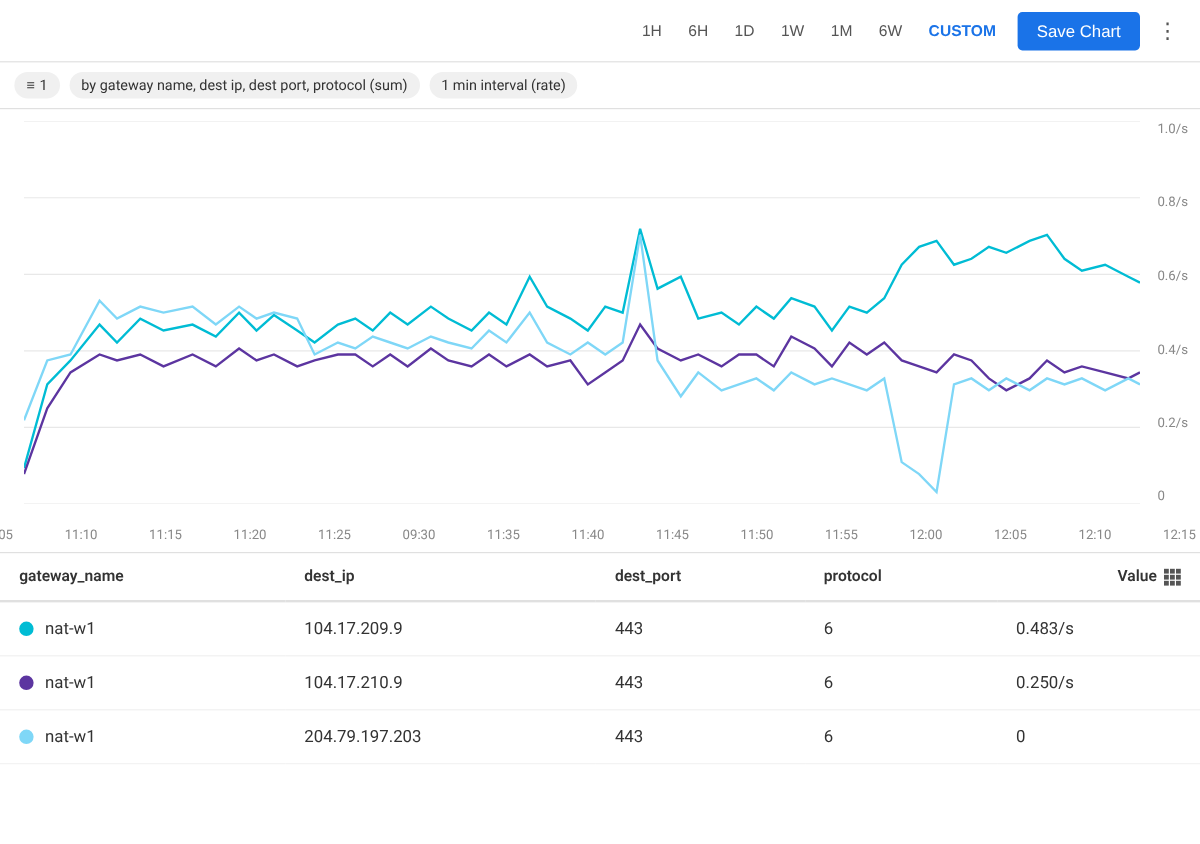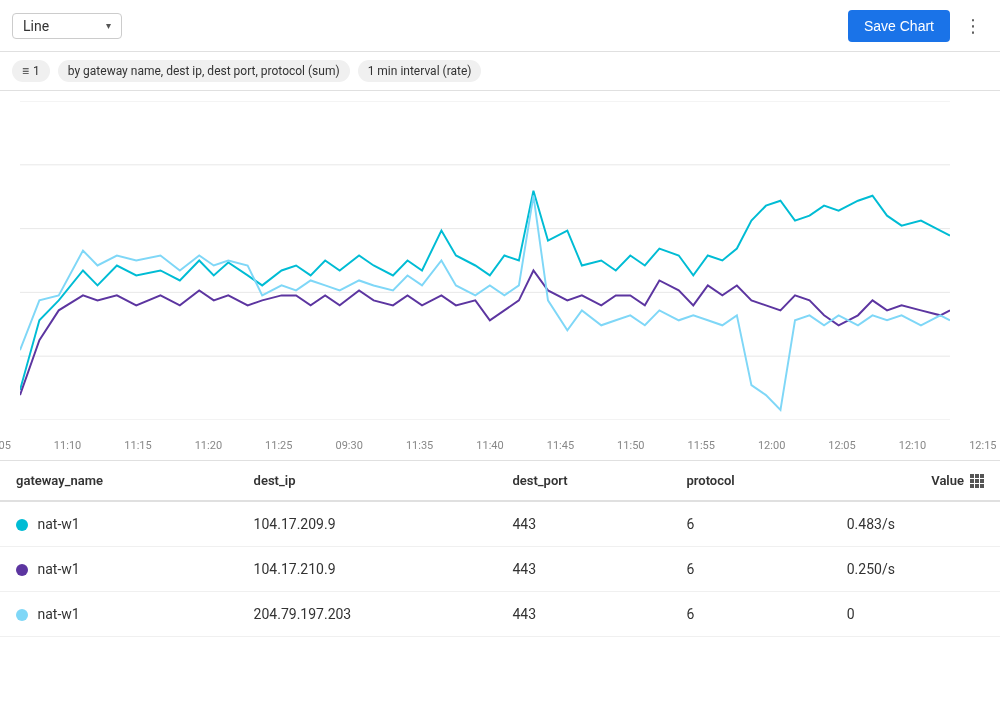--- a/index.html
+++ b/index.html
@@ -215,42 +215,57 @@
       width: 4px;
       height: 4px;
       background: #555;
       display: block;
     }
   </style>
 </head>
 <body>
 
 <div class="toolbar">
-  <div class="chart-type-select">
-    <span class="chart-type-label">Line</span>
-    <span class="dropdown-arrow">▾</span>
-  </div>
 
   <div class="spacer"></div>
 
+  <div class="time-buttons">
+
+  <button class="time-btn">1H</button>
+      <button class="time-btn">6H</button>
+      <button class="time-btn">1D</button>
+      <button class="time-btn">1W</button>
+      <button class="time-btn">1M</button>
+      <button class="time-btn">6W</button>
+      <button class="time-btn active">CUSTOM</button>
+    </div>
 
   <button class="save-chart-btn">Save Chart</button>
   <button class="more-btn">⋮</button>
 </div>
 
 <div class="filter-bar">
   <div class="filter-badge">
     <span>≡</span>
     <span>1</span>
   </div>
   <div class="filter-chip">by gateway name, dest ip, dest port, protocol (sum)</div>
   <div class="filter-chip">1 min interval (rate)</div>
 </div>
 
 <div class="chart-container">
+  <div class="y-axis-labels">
+
+  <span>1.0/s</span>
+      <span>0.8/s</span>
+      <span>0.6/s</span>
+      <span>0.4/s</span>
+      <span>0.2/s</span>
+      <span>0</span>
+    </div>
 
   <svg class="chart-svg" viewBox="0 0 960 320" preserveAspectRatio="none" style="position:absolute; top:10px; left:20px; right:55px; bottom:40px; width: calc(100% - 70px); height: calc(100% - 50px);">
 
     <line x1="0" y1="0" x2="960" y2="0" stroke="#e8e8e8" stroke-width="1"></line>
     <line x1="0" y1="64" x2="960" y2="64" stroke="#e8e8e8" stroke-width="1"></line>
     <line x1="0" y1="128" x2="960" y2="128" stroke="#e8e8e8" stroke-width="1"></line>
     <line x1="0" y1="192" x2="960" y2="192" stroke="#e8e8e8" stroke-width="1"></line>
     <line x1="0" y1="256" x2="960" y2="256" stroke="#e8e8e8" stroke-width="1"></line>
     <line x1="0" y1="320" x2="960" y2="320" stroke="#e8e8e8" stroke-width="1"></line>
 

